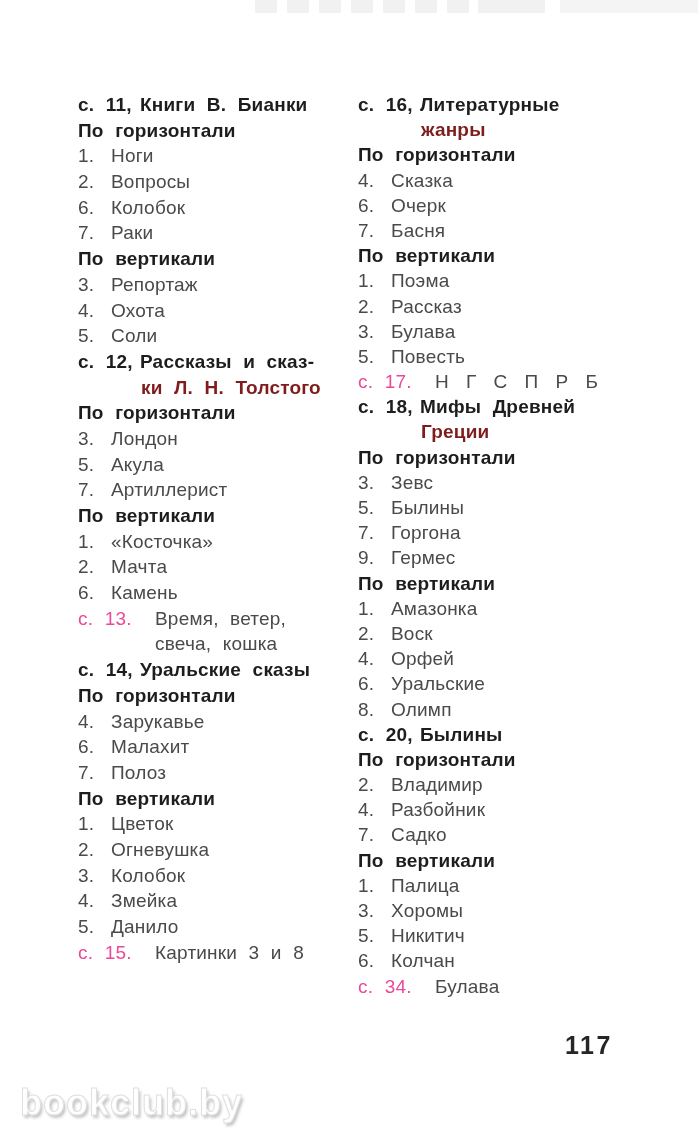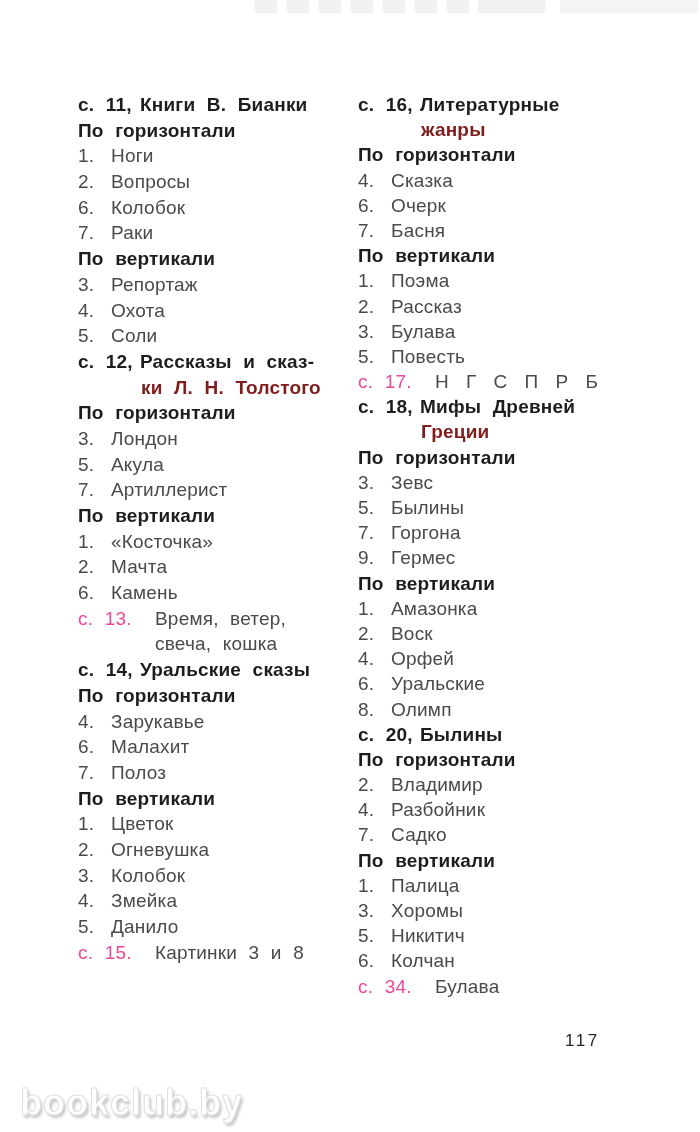--- a/index.html
+++ b/index.html
@@ -22,21 +22,21 @@
   .section, .subhead { font-weight:bold; color:#1d1d1d; }
   .section .ref { display:inline-block; width:62px; font-weight:bold; }
   .section-cont { font-weight:bold; color:#7f1d1d; padding-left:63px; }
   .ref-answer .ref { display:inline-block; width:77px; font-weight:normal; color:#ec4899; }
   .answer-cont { padding-left:77px; }
   .num { display:inline-block; width:33px; }
   .spaced .answer-text { word-spacing:10px; letter-spacing:1px; }
 
   .page-number {
     position:absolute; left:565px; top:1031px;
-    font-size:17px; font-weight:normal; letter-spacing:2.5px; color:#262626;
+    font-size:25px; font-weight:bold; letter-spacing:2.5px; color:#262626;
   }
   .watermark {
     position:absolute; left:20px; top:1082px;
     font-size:36px; font-weight:bold; letter-spacing:1px;
     color:#ffffff;
     -webkit-text-stroke:1px #e0e0e0;
     text-shadow: 0 0 1px #dedede, 2px 3px 3px #c3c3c3;
   }
 </style>
 </head>

